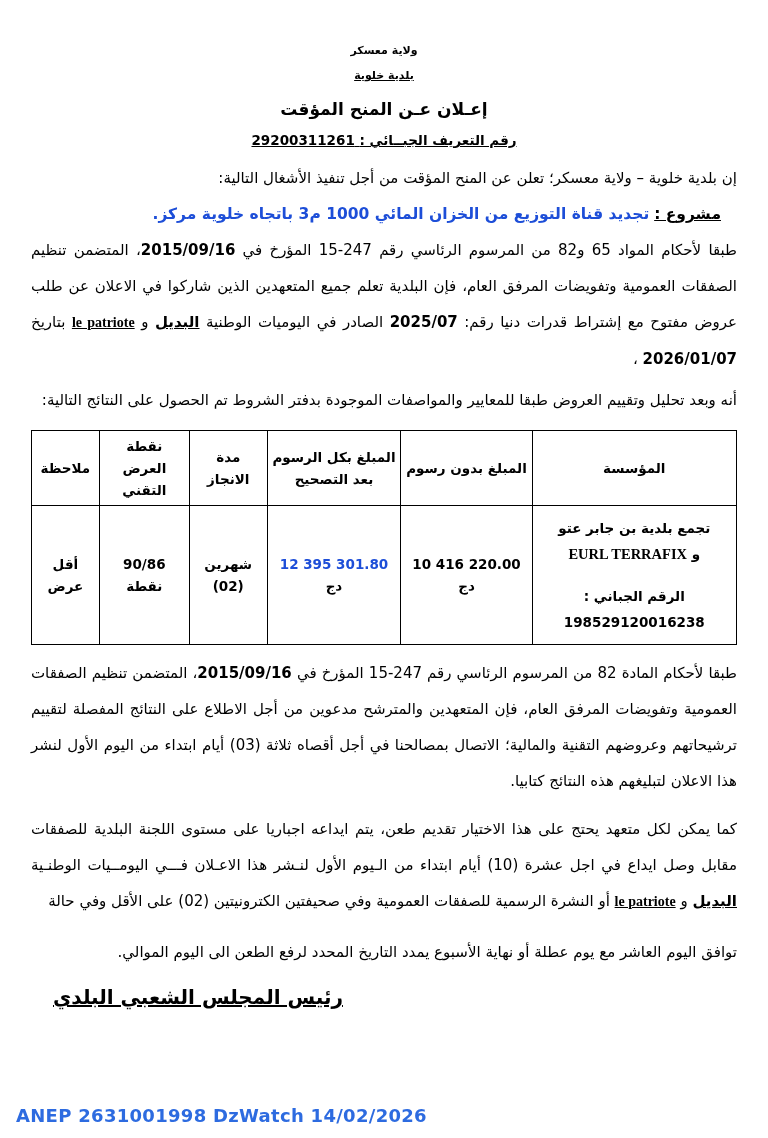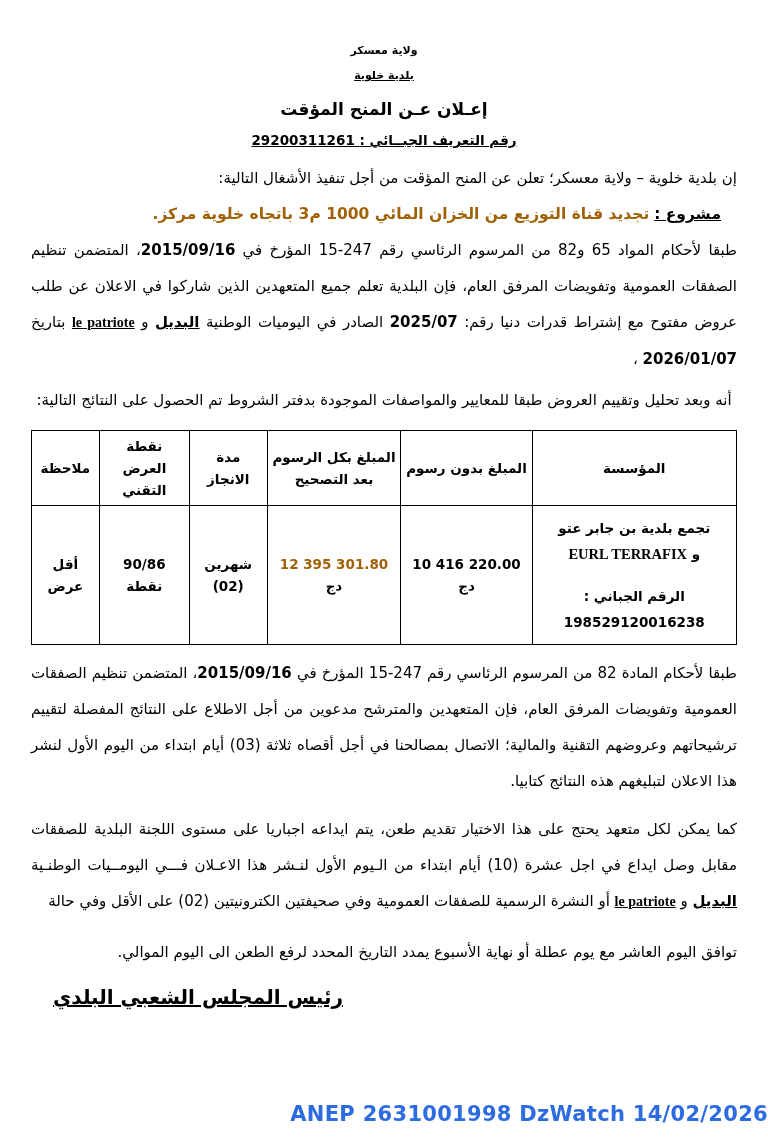--- a/index.html
+++ b/index.html
@@ -14,43 +14,43 @@
   .hdr .l{font-size:11px;line-height:25px;}
   .u{text-decoration:underline;}
   .title{font-size:17px;font-weight:bold;text-align:center;margin-top:7px;line-height:28px;}
   .taxid{font-size:13.5px;font-weight:bold;text-align:center;margin-top:5px;line-height:24px;}
   .taxid .inner{text-decoration:underline;}
   
   .p{font-size:15px;line-height:36px;margin:0;}
   .intro{text-align:right;margin-top:8px;}
   .project{text-align:right;padding-left:0;padding-right:16px;font-size:15.5px;line-height:36px;}
   .plabel{font-weight:bold;text-decoration:underline;}
-  .red{color:#a16207;font-weight:bold;margin-top:48px;}
+  .red{color:#1d4ed8;font-weight:bold;margin-top:48px;}
   .j{text-align:justify;}
   .b{font-weight:bold;}
   .paper{font-weight:bold;text-decoration:underline;}
   .latin-paper{font-family:"Liberation Serif",serif;font-size:14px;font-weight:bold;text-decoration:underline;}
-  .mt6{margin-top:5px;text-align:center;}
+  .mt6{margin-top:5px;}
   
   table.results{width:100%;border-collapse:collapse;margin-top:12px;direction:rtl;}
   table.results th,table.results td{
     border:1.4px solid #000;text-align:center;vertical-align:middle;
     font-weight:bold;padding:4px 3px;
   }
   table.results th{font-size:13.5px;height:58px;line-height:22px;}
   table.results td{font-size:13.5px;height:130px;line-height:22px;}
   .company-cell div{line-height:26px;}
   .gap-top{margin-top:16px;}
   .num{direction:ltr;unicode-bidi:isolate;}
   
   .signature{font-size:20px;font-weight:bold;text-decoration:underline;text-align:left;margin:14px 22px 0 22px;line-height:26px;}
   
   .footer{
-    position:absolute;left:0;right:0;bottom:12px;text-align:right;direction:ltr;
-    font-size:21px;font-weight:bold;color:#2D6BE0;letter-spacing:0.3px;
+    position:absolute;left:16px;right:0;bottom:12px;text-align:left;direction:ltr;
+    font-size:18px;font-weight:bold;color:#2D6BE0;letter-spacing:0.3px;
     font-family:"DejaVu Sans",sans-serif;
   }
 </style>
 </head>
 <body>
 
 <div class="page">
 
   <div class="hdr">
     <div class="l">ولاية معسكر</div>

